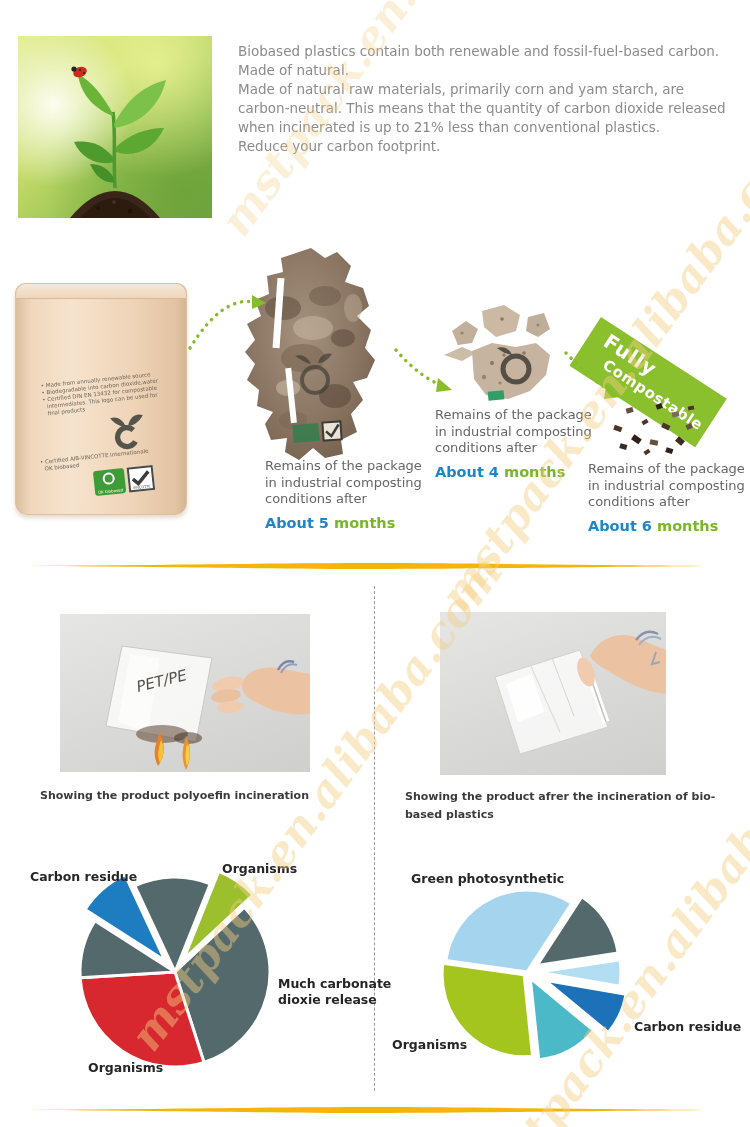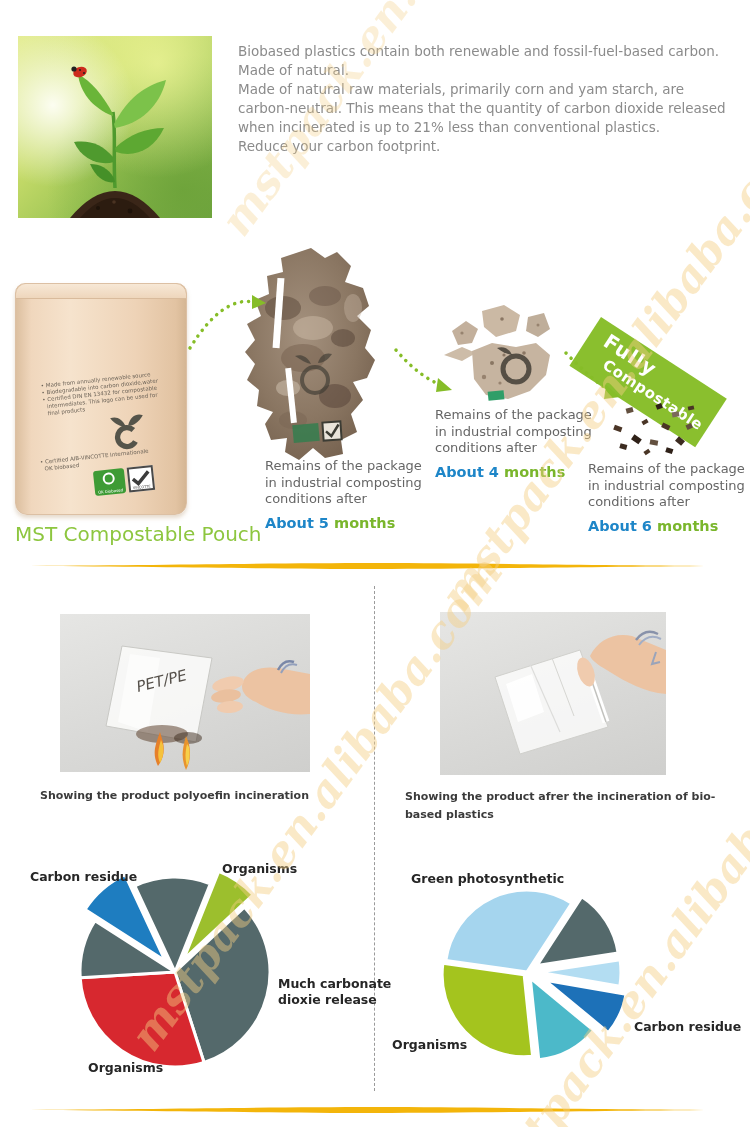--- a/index.html
+++ b/index.html
@@ -128,21 +128,20 @@
         <span class="lbl">OK biobased</span>
       </div>
       <div class="vin-logo">
         <svg width="22" height="16" viewBox="0 0 22 16" style="margin-top:2px;">
           <polyline points="3,8 8,13 19,2" stroke="#3c3c3c" stroke-width="3.5" fill="none"></polyline>
         </svg>
         <span class="lbl">VINCOTTE</span>
       </div>
     </div>
   </div>
-  <div class="pouch-title">MST Compostable Pouch</div>
 
   <svg style="position:absolute; left:233px; top:248px;" width="160" height="215" viewBox="0 0 160 215">
     <defs>
       <radialGradient id="st2" cx="45%" cy="40%" r="75%">
         <stop offset="0%" stop-color="#a4917e"></stop>
           <stop offset="55%" stop-color="#8a7662"></stop>
           <stop offset="100%" stop-color="#6e5a48"></stop>
       </radialGradient>
     </defs>
     <path d="M60,6 L78,0 L92,10 L104,4 L118,18 L112,34 L130,40 L136,58 L124,68 L138,82 L132,100 L142,112 L134,130 L120,134 L130,152 L118,166 L124,184 L108,192 L110,206 L92,210 L80,200 L66,212 L52,204 L54,190 L38,192 L32,176 L40,164 L24,158 L26,142 L14,132 L22,116 L12,104 L22,92 L14,76 L28,68 L22,52 L36,46 L34,28 L50,24 L48,10 Z" fill="url(#st2)"></path>

